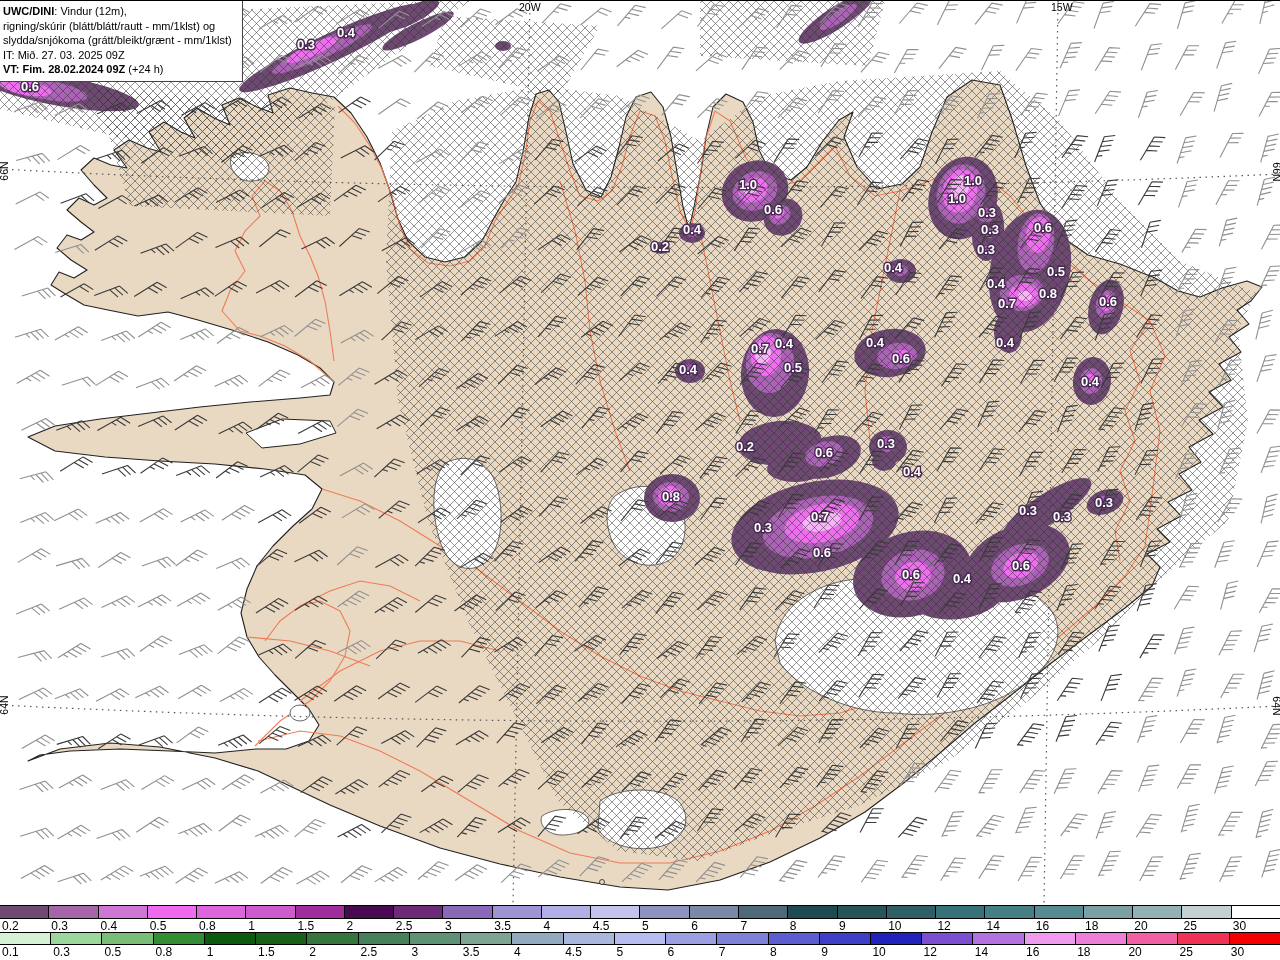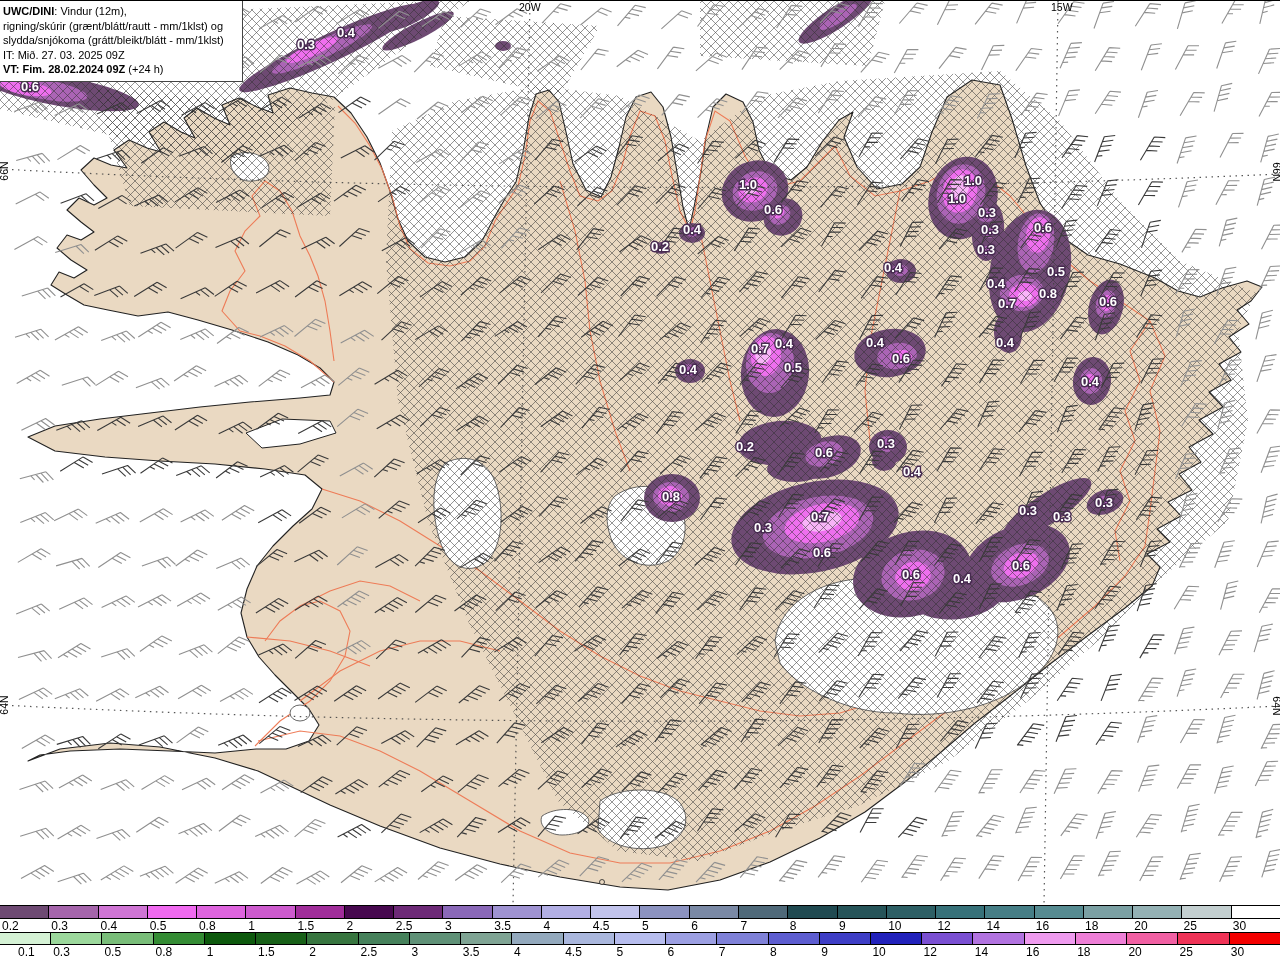--- a/index.html
+++ b/index.html
@@ -898,22 +898,22 @@
         <text x="1051" y="10" class="elab">15W</text>
         <text x="8" y="170" class="elab" text-anchor="middle" transform="rotate(-90 8 170)">66N</text>
         <text x="8" y="704" class="elab" text-anchor="middle" transform="rotate(-90 8 704)">64N</text>
         <text x="1273" y="171" class="elab" text-anchor="middle" transform="rotate(90 1273 171)">66N</text>
         <text x="1273" y="705" class="elab" text-anchor="middle" transform="rotate(90 1273 705)">64N</text>
       </g>
   </svg>
 
   <div class="titlebox">
     <div><b>UWC/DINI</b><span>: Vindur (12m),</span></div>
-    <div>rigning/skúrir (grænt/blátt/rautt - mm/1klst) og</div>
-    <div>slydda/snjókoma (grátt/bleikt/blátt - mm/1klst)</div>
+    <div>rigning/skúrir (blátt/blátt/rautt - mm/1klst) og</div>
+    <div>slydda/snjókoma (grátt/bleikt/grænt - mm/1klst)</div>
     <div>IT: Mið. 27. 03. 2025 09Z</div>
     <div><b>VT: Fim. 28.02.2024 09Z</b><span> (+24 h)</span></div>
   </div>
 
   <div id="colorbars">
     <div id="bar1" class="cbar">
         <div class="cell" style="background: rgb(110, 74, 115);"></div>
         <div class="cell" style="background: rgb(165, 101, 171);"></div>
         <div class="cell" style="background: rgb(207, 117, 212);"></div>
         <div class="cell" style="background: rgb(240, 106, 240);"></div>
@@ -989,21 +989,21 @@
         <div class="cell" style="background: rgb(33, 33, 187);"></div>
         <div class="cell" style="background: rgb(122, 79, 210);"></div>
         <div class="cell" style="background: rgb(178, 115, 224);"></div>
         <div class="cell" style="background: rgb(239, 155, 239);"></div>
         <div class="cell" style="background: rgb(238, 127, 215);"></div>
         <div class="cell" style="background: rgb(241, 96, 163);"></div>
         <div class="cell" style="background: rgb(239, 51, 87);"></div>
         <div class="cell" style="background: rgb(244, 0, 0);"></div>
       </div>
     <div id="lab2" class="labrow">
-        <span style="left: 18px;">0.1</span>
+        <span style="left: 2px;">0.1</span>
         <span style="left: 53.2px;">0.3</span>
         <span style="left: 104.4px;">0.5</span>
         <span style="left: 155.6px;">0.8</span>
         <span style="left: 206.8px;">1</span>
         <span style="left: 258px;">1.5</span>
         <span style="left: 309.2px;">2</span>
         <span style="left: 360.4px;">2.5</span>
         <span style="left: 411.6px;">3</span>
         <span style="left: 462.8px;">3.5</span>
         <span style="left: 514px;">4</span>

